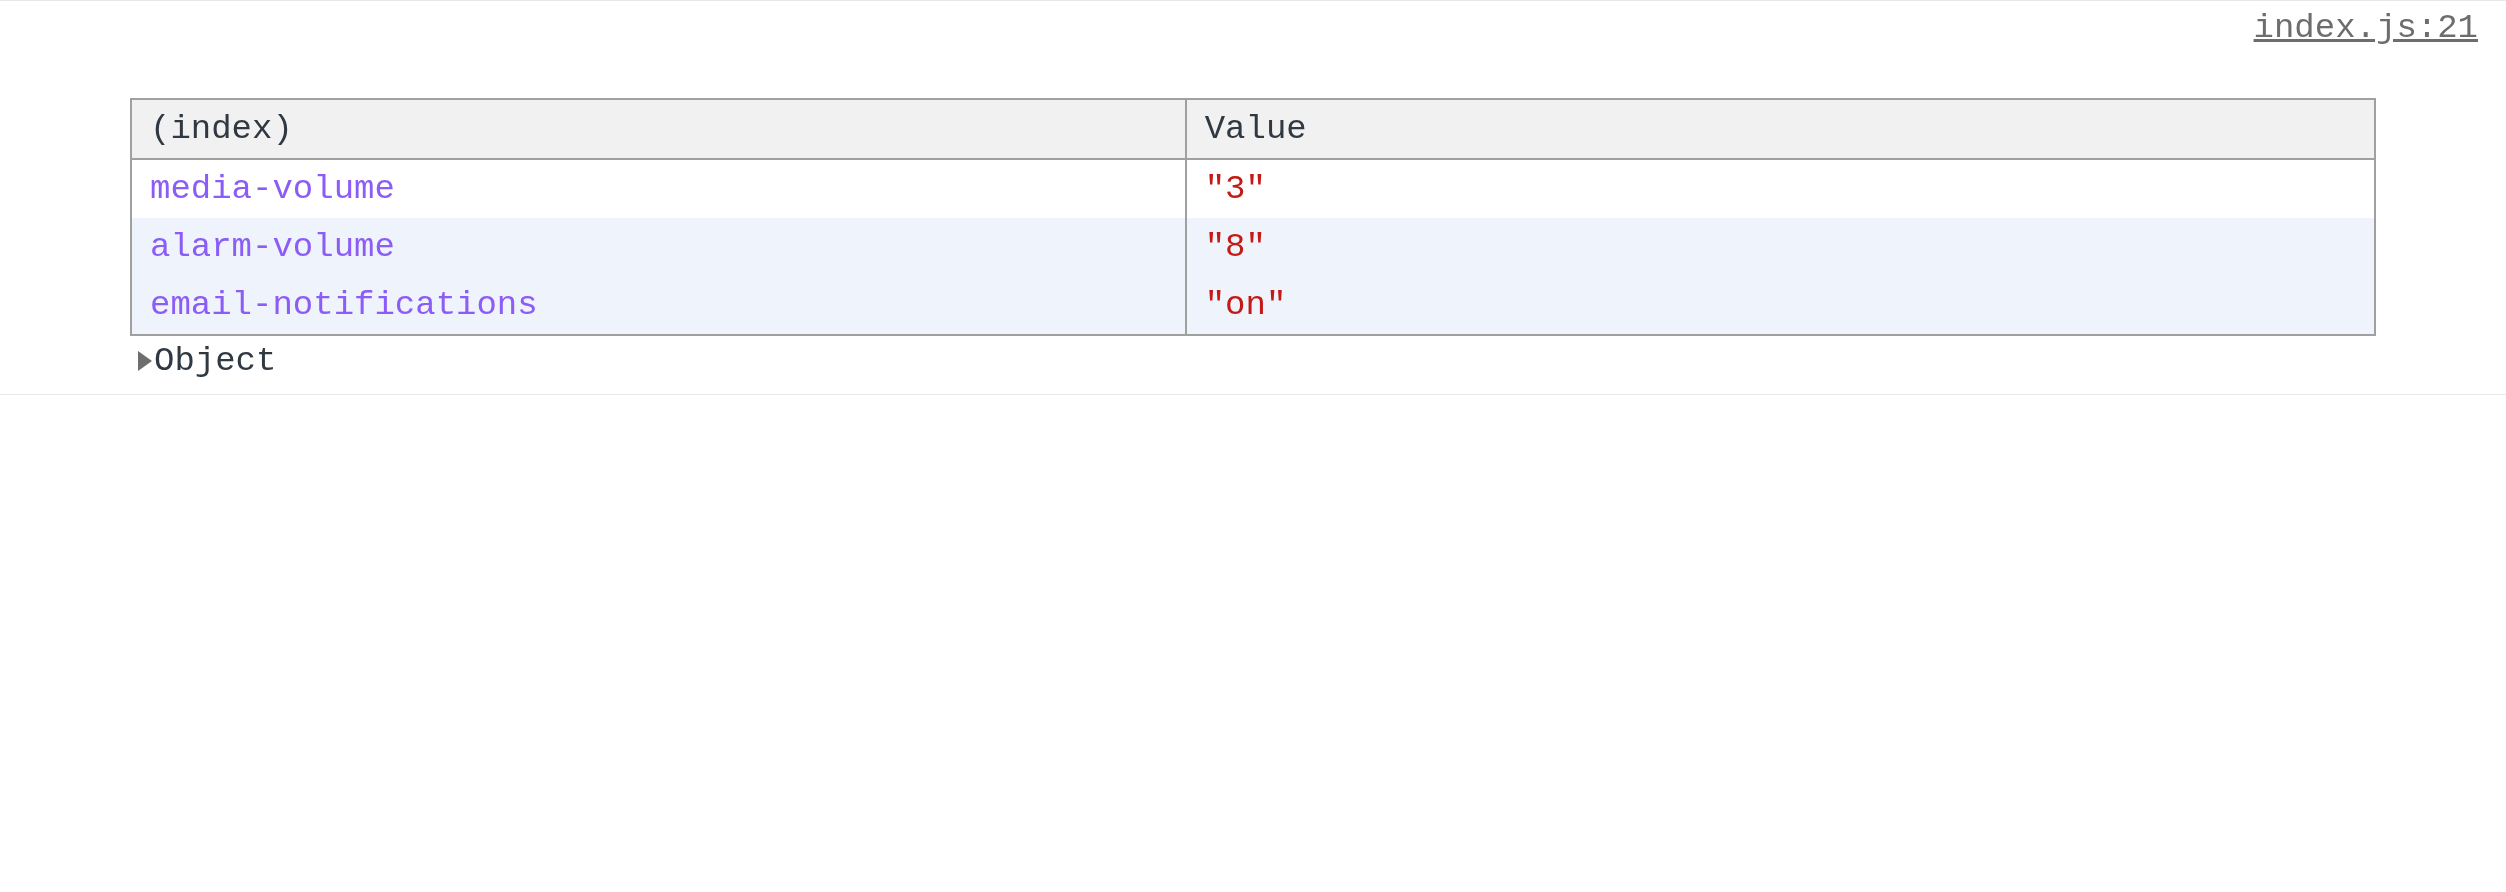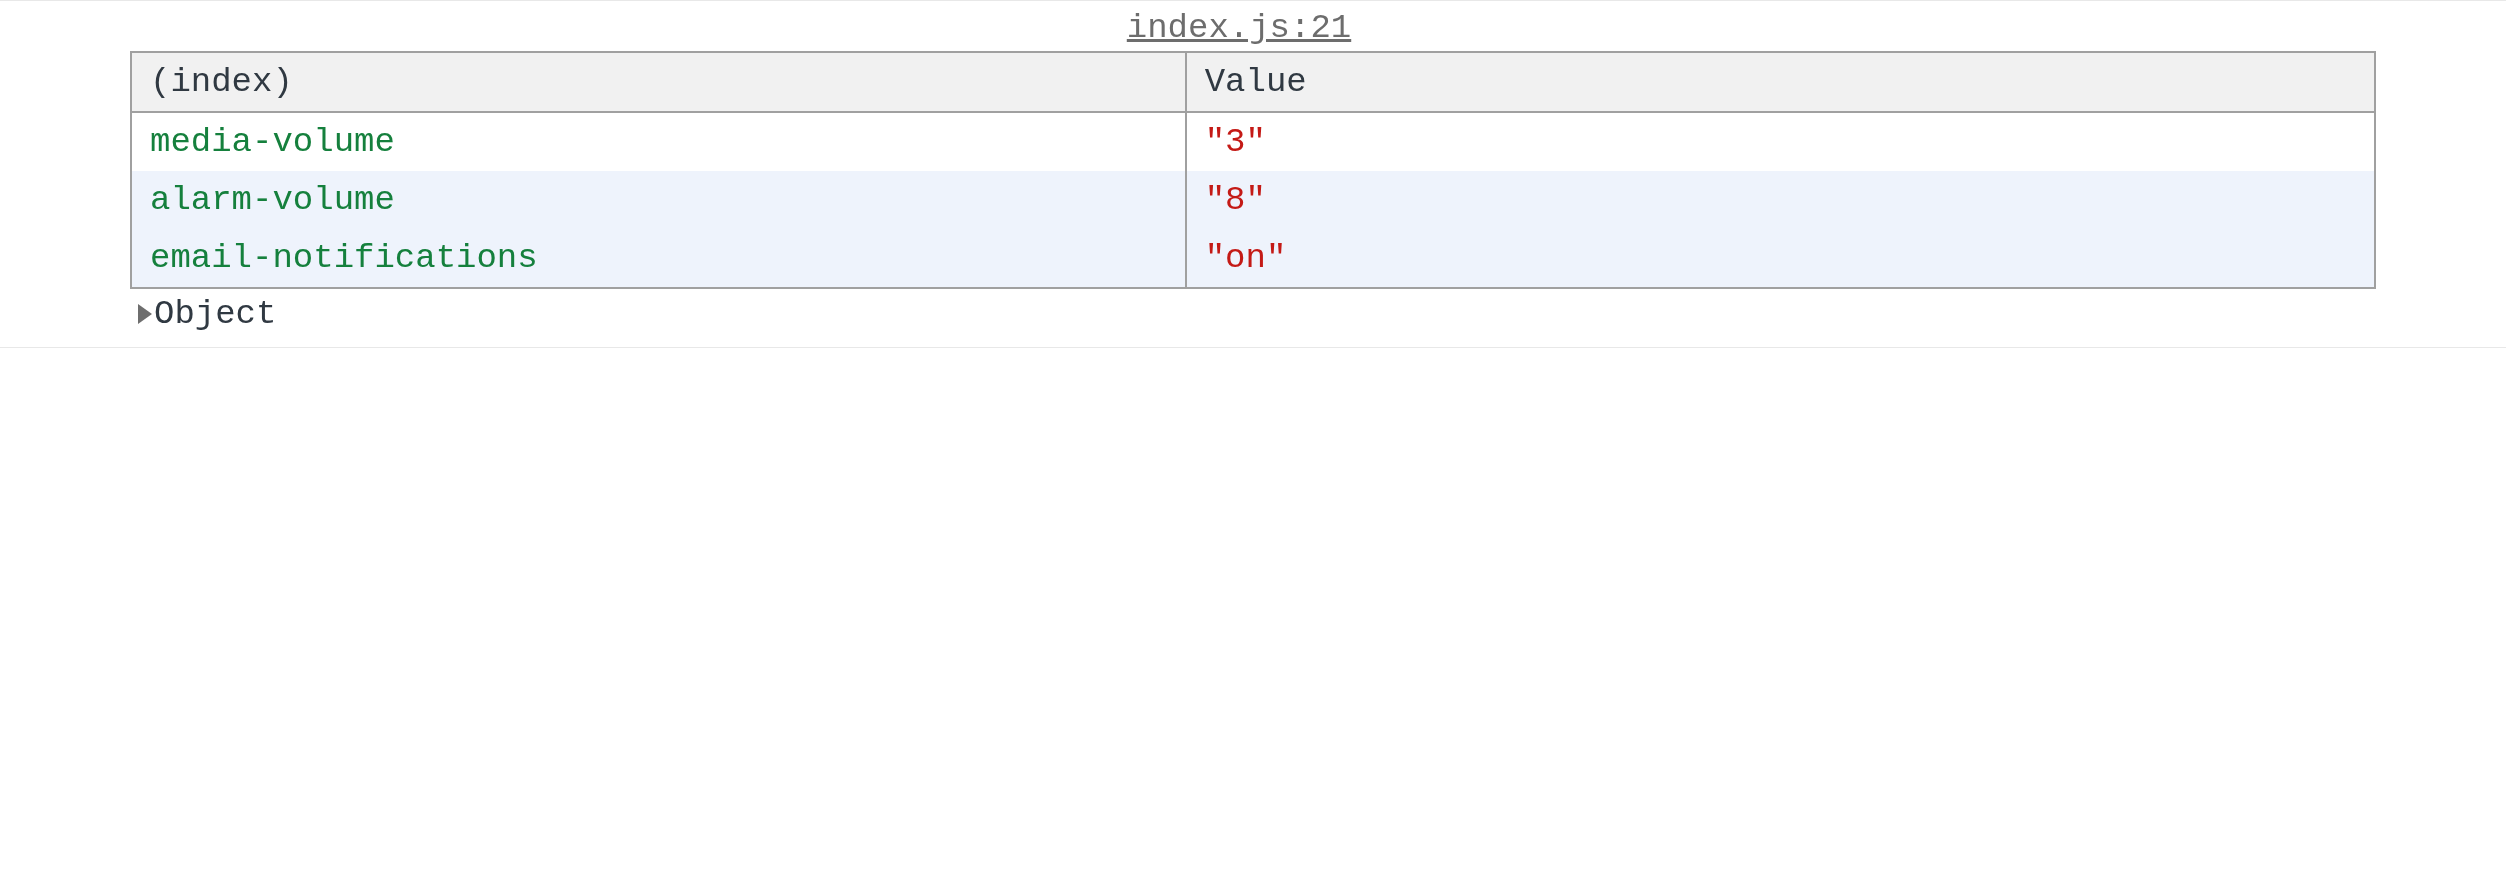--- a/index.html
+++ b/index.html
@@ -12,31 +12,32 @@
     font-size: 32px;
     background: #ffffff;
     color: #303942;
   }
   .console-entry {
     border-top: 1px solid #e8e8e8;
     border-bottom: 1px solid #e8e8e8;
     padding: 8px 0 14px 0;
   }
   .source-link-row {
-    text-align: center;
+    text-align: right;
     padding: 0 28px 4px 0;
   }
   .source-link {
     color: #6d6d6d;
     text-decoration: underline;
     font-size: 34px;
     cursor: pointer;
   }
   .table-wrap {
     padding: 0 130px;
+    margin-top: 47px;
   }
   table.console-table {
     width: 100%;
     border-collapse: collapse;
     border: 2px solid #a0a0a0;
     background: #fff;
   }
   table.console-table th {
     text-align: left;
     font-weight: normal;
@@ -46,21 +47,21 @@
     color: #303942;
     font-size: 34px;
   }
   table.console-table th.col-index {
     width: 47%;
     border-right: 2px solid #a0a0a0;
   }
   table.console-table td {
     padding: 10px 18px;
     font-size: 34px;
-    color: #15803d;
+    color: #8b5cf6;
     vertical-align: middle;
   }
   table.console-table td.cell-index {
     border-right: 2px solid #a0a0a0;
   }
   table.console-table td.cell-value {
     color: #c41a16;
   }
   table.console-table tbody tr.even {
     background: #eef3fc;

